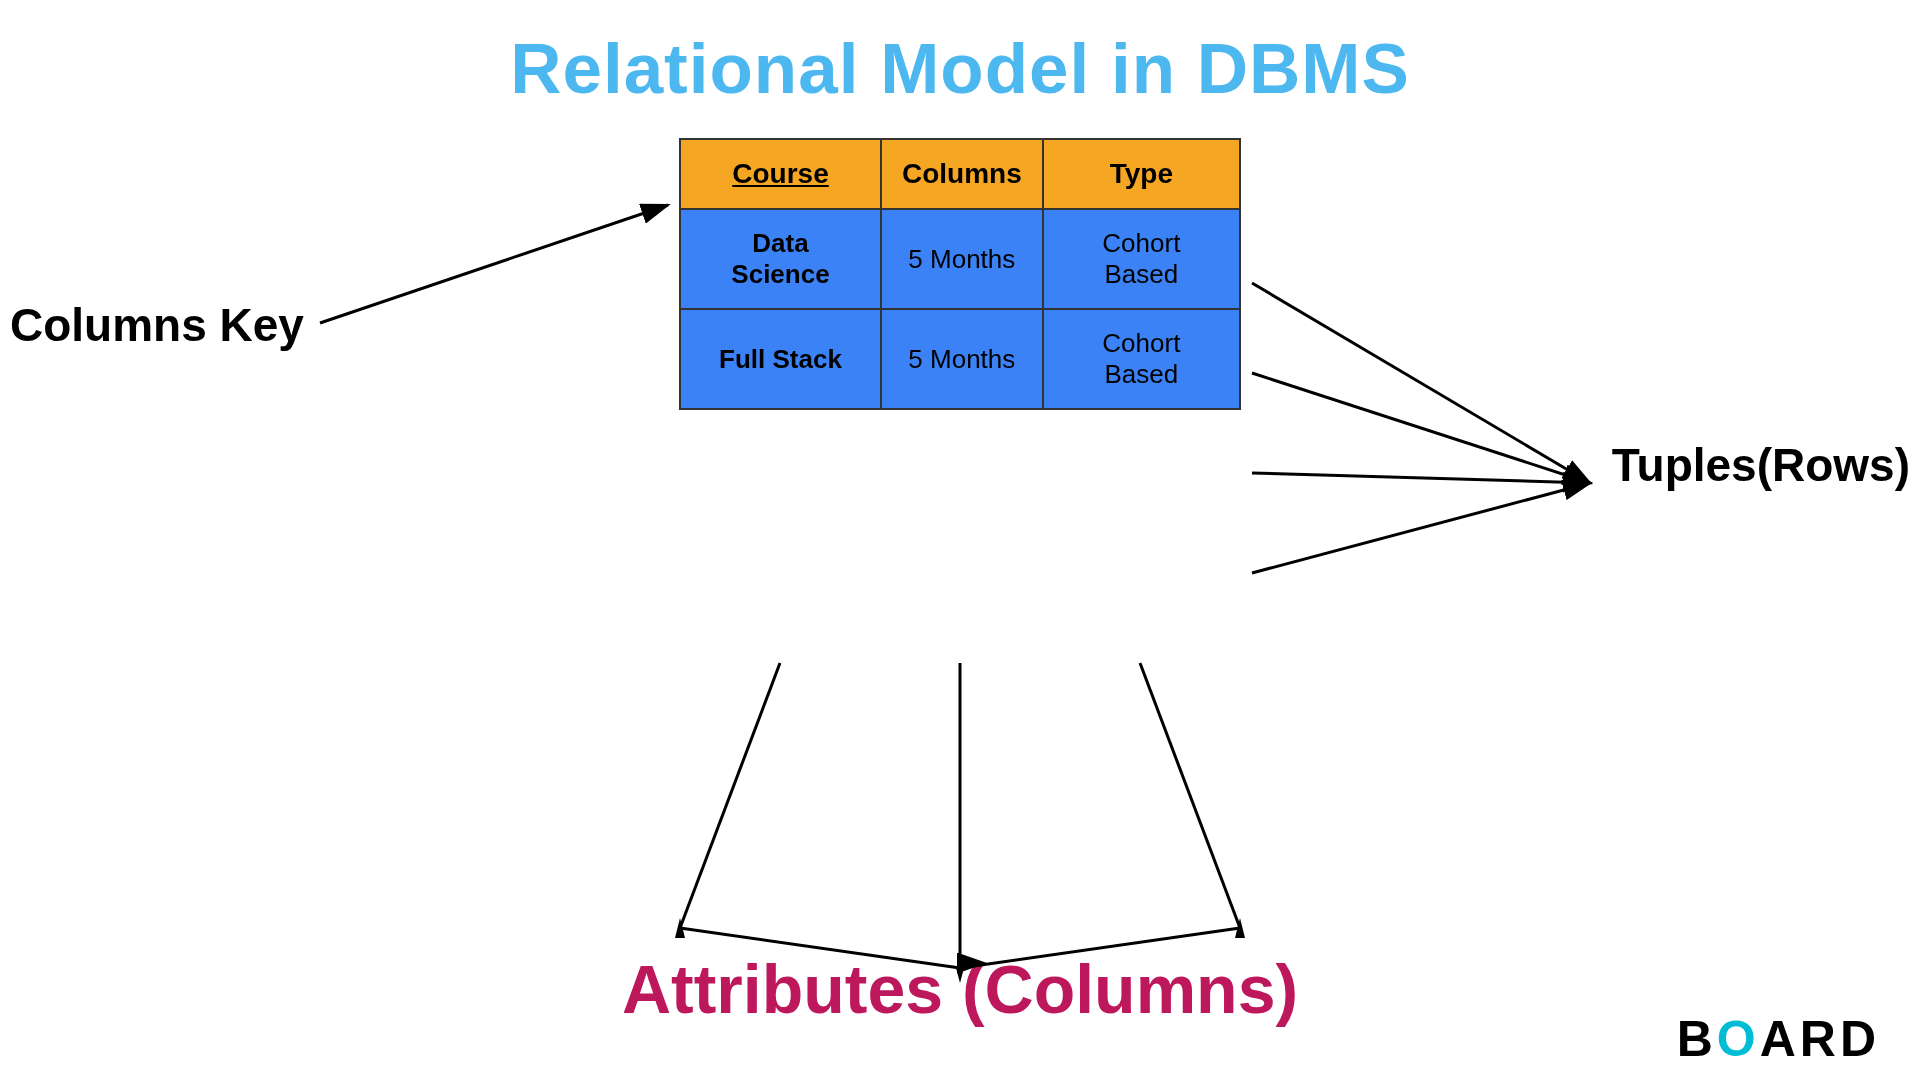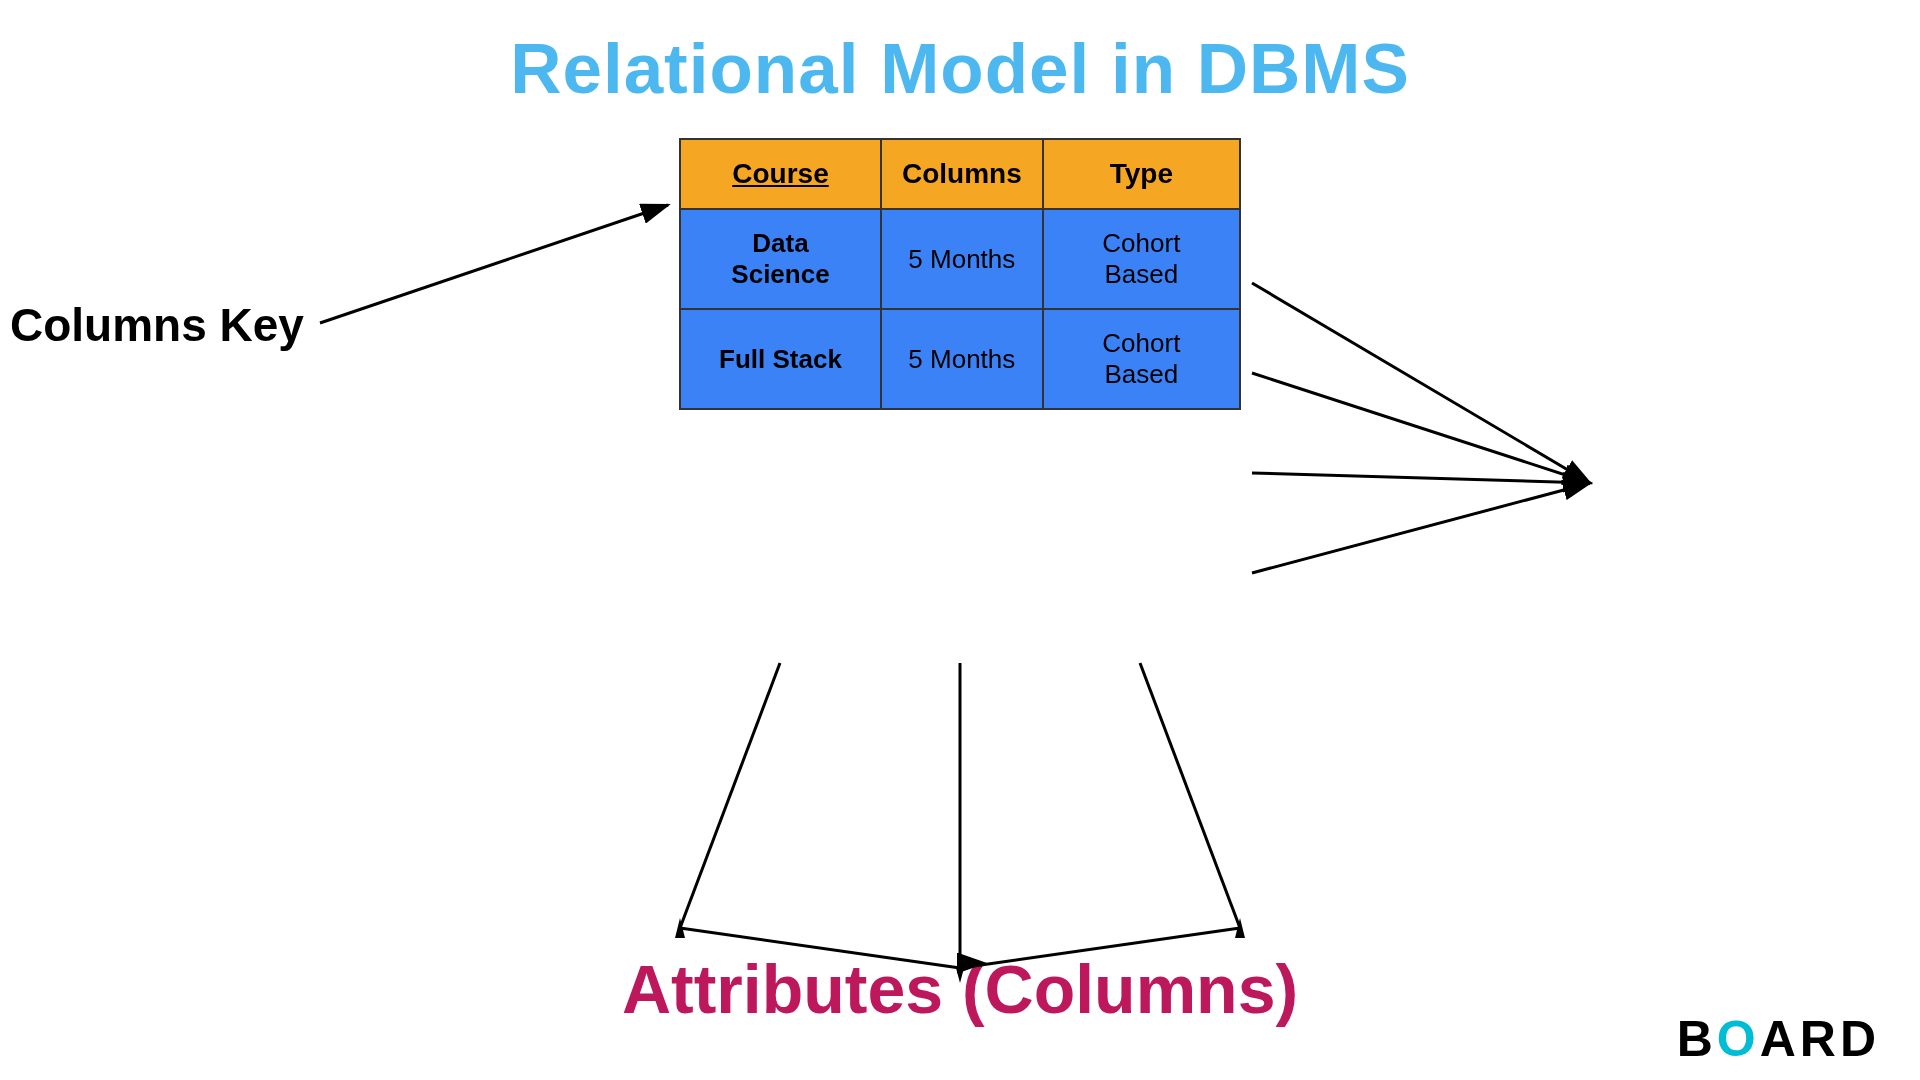--- a/index.html
+++ b/index.html
@@ -116,20 +116,21 @@
         </tr>
         <tr>
           <td class="course-cell">Full Stack</td>
           <td>5 Months</td>
           <td>Cohort Based</td>
         </tr>
       </tbody>
     </table>
   </div>
 
+  <div style="position:absolute; right:10px; top:330px; font-size:46px; font-weight:800; color:#000; white-space:nowrap;">Tuples(Rows)</div>
 
   <div style="position:absolute; bottom:60px; left:50%; transform:translateX(-50%); font-size:68px; font-weight:800; color:#be185d; white-space:nowrap;">Attributes (Columns)</div>
 
   <svg class="arrows-svg" viewBox="0 0 1920 980" xmlns="http://www.w3.org/2000/svg">
 
     <defs>
       <marker id="arrowhead" markerWidth="10" markerHeight="7" refX="9" refY="3.5" orient="auto">
         <polygon points="0 0, 10 3.5, 0 7" fill="#000"></polygon>
       </marker>
       <marker id="arrowhead-left" markerWidth="10" markerHeight="7" refX="1" refY="3.5" orient="auto">

